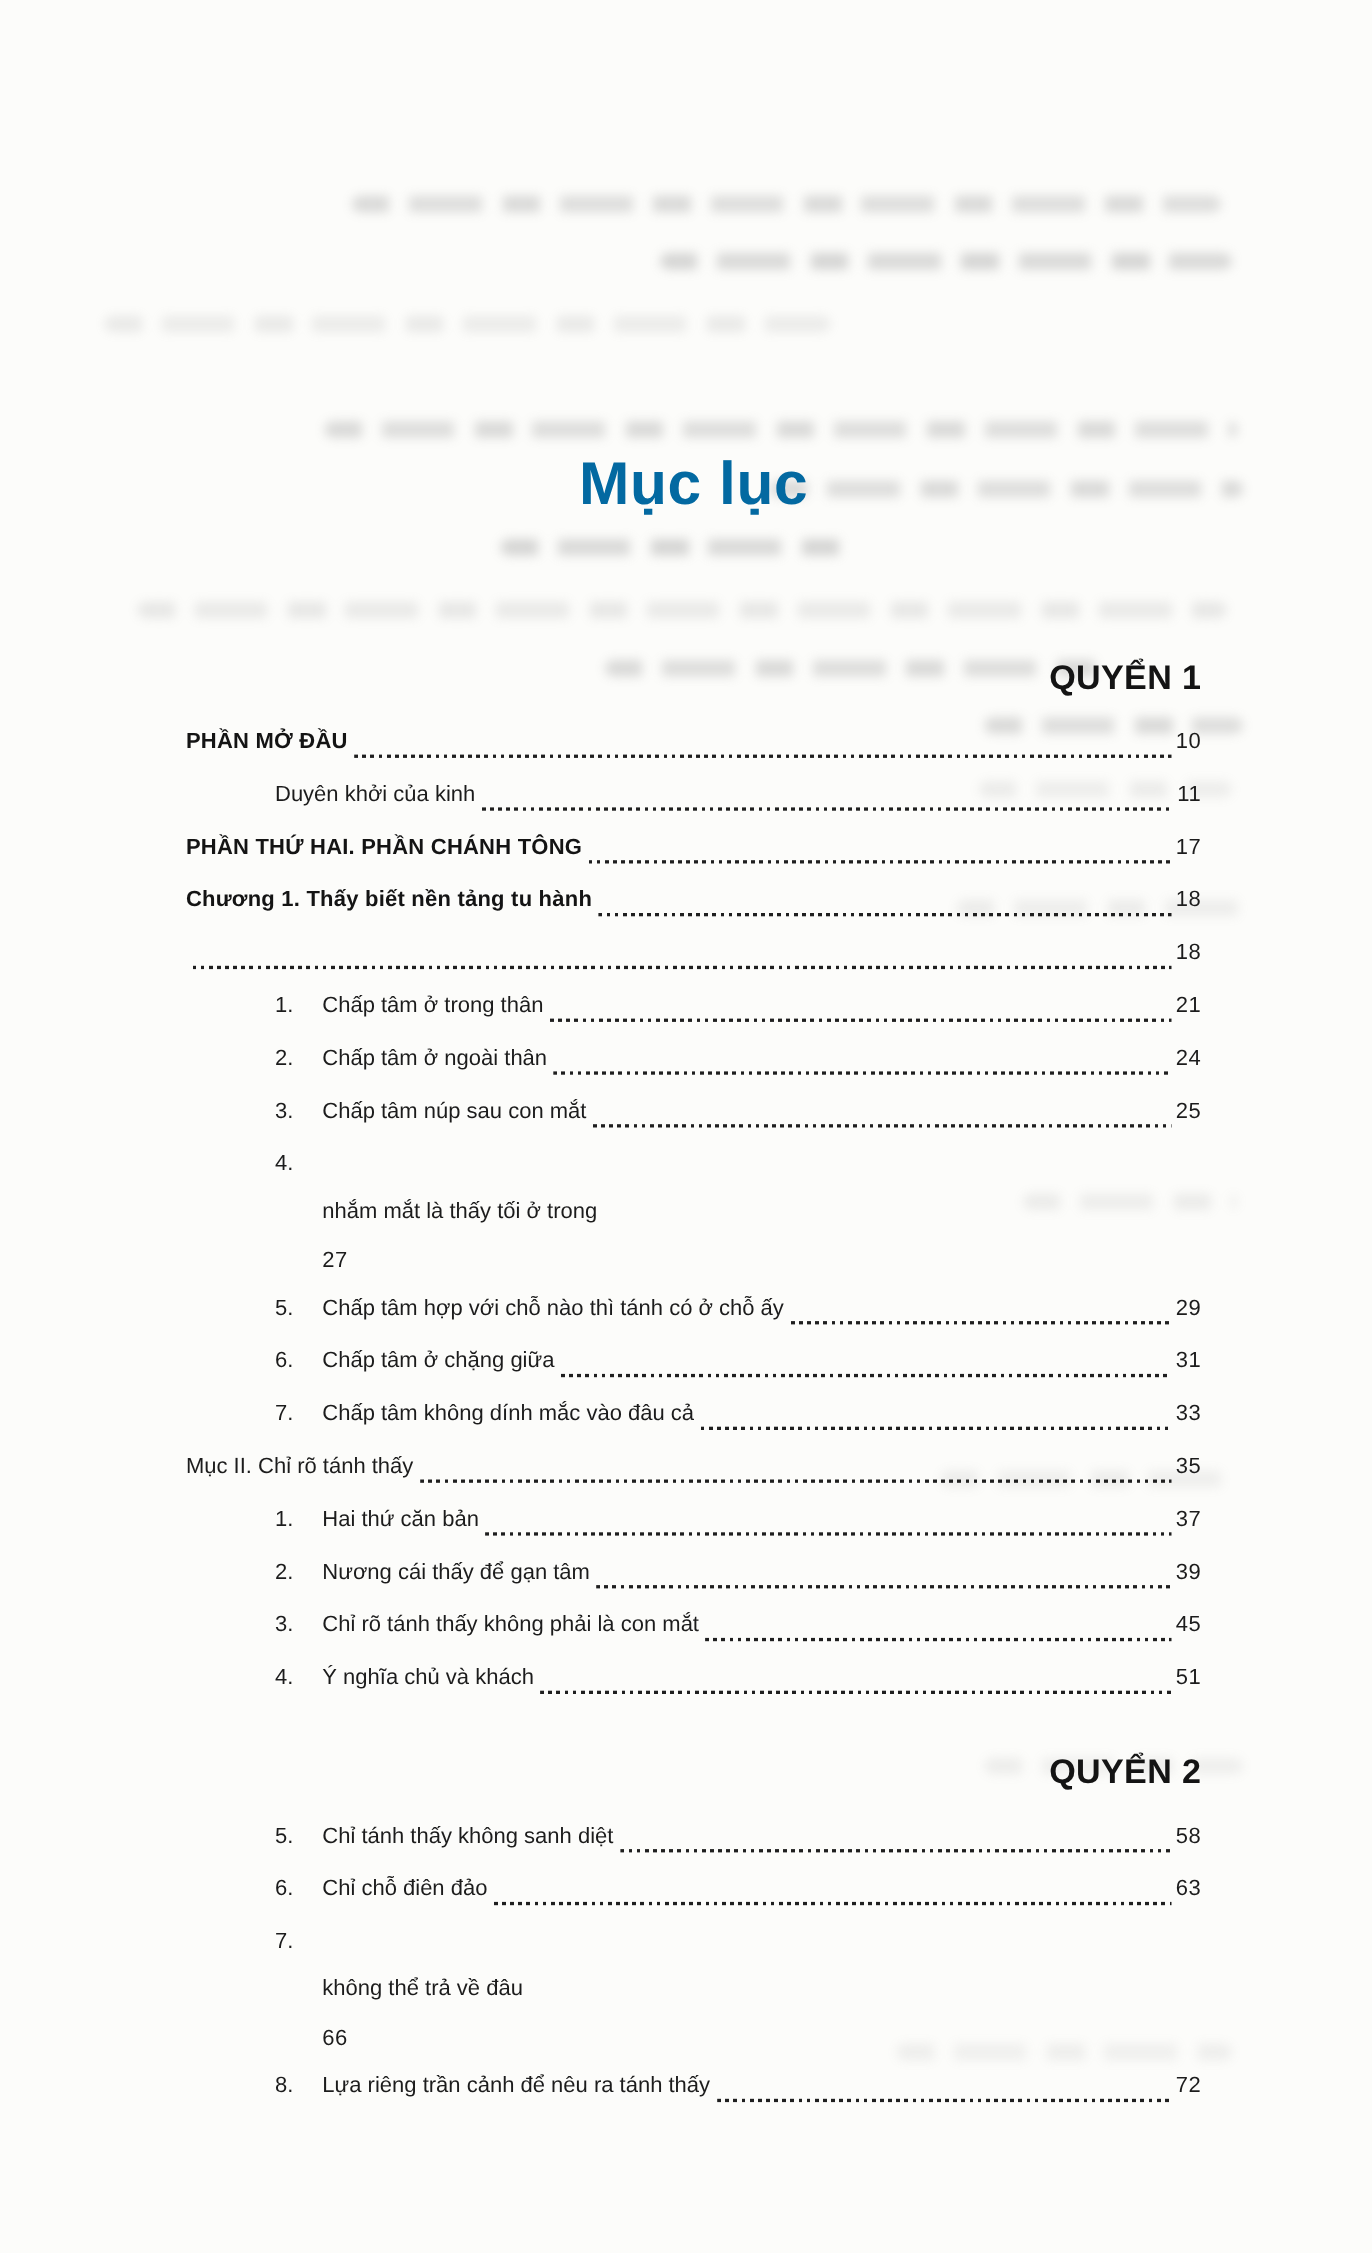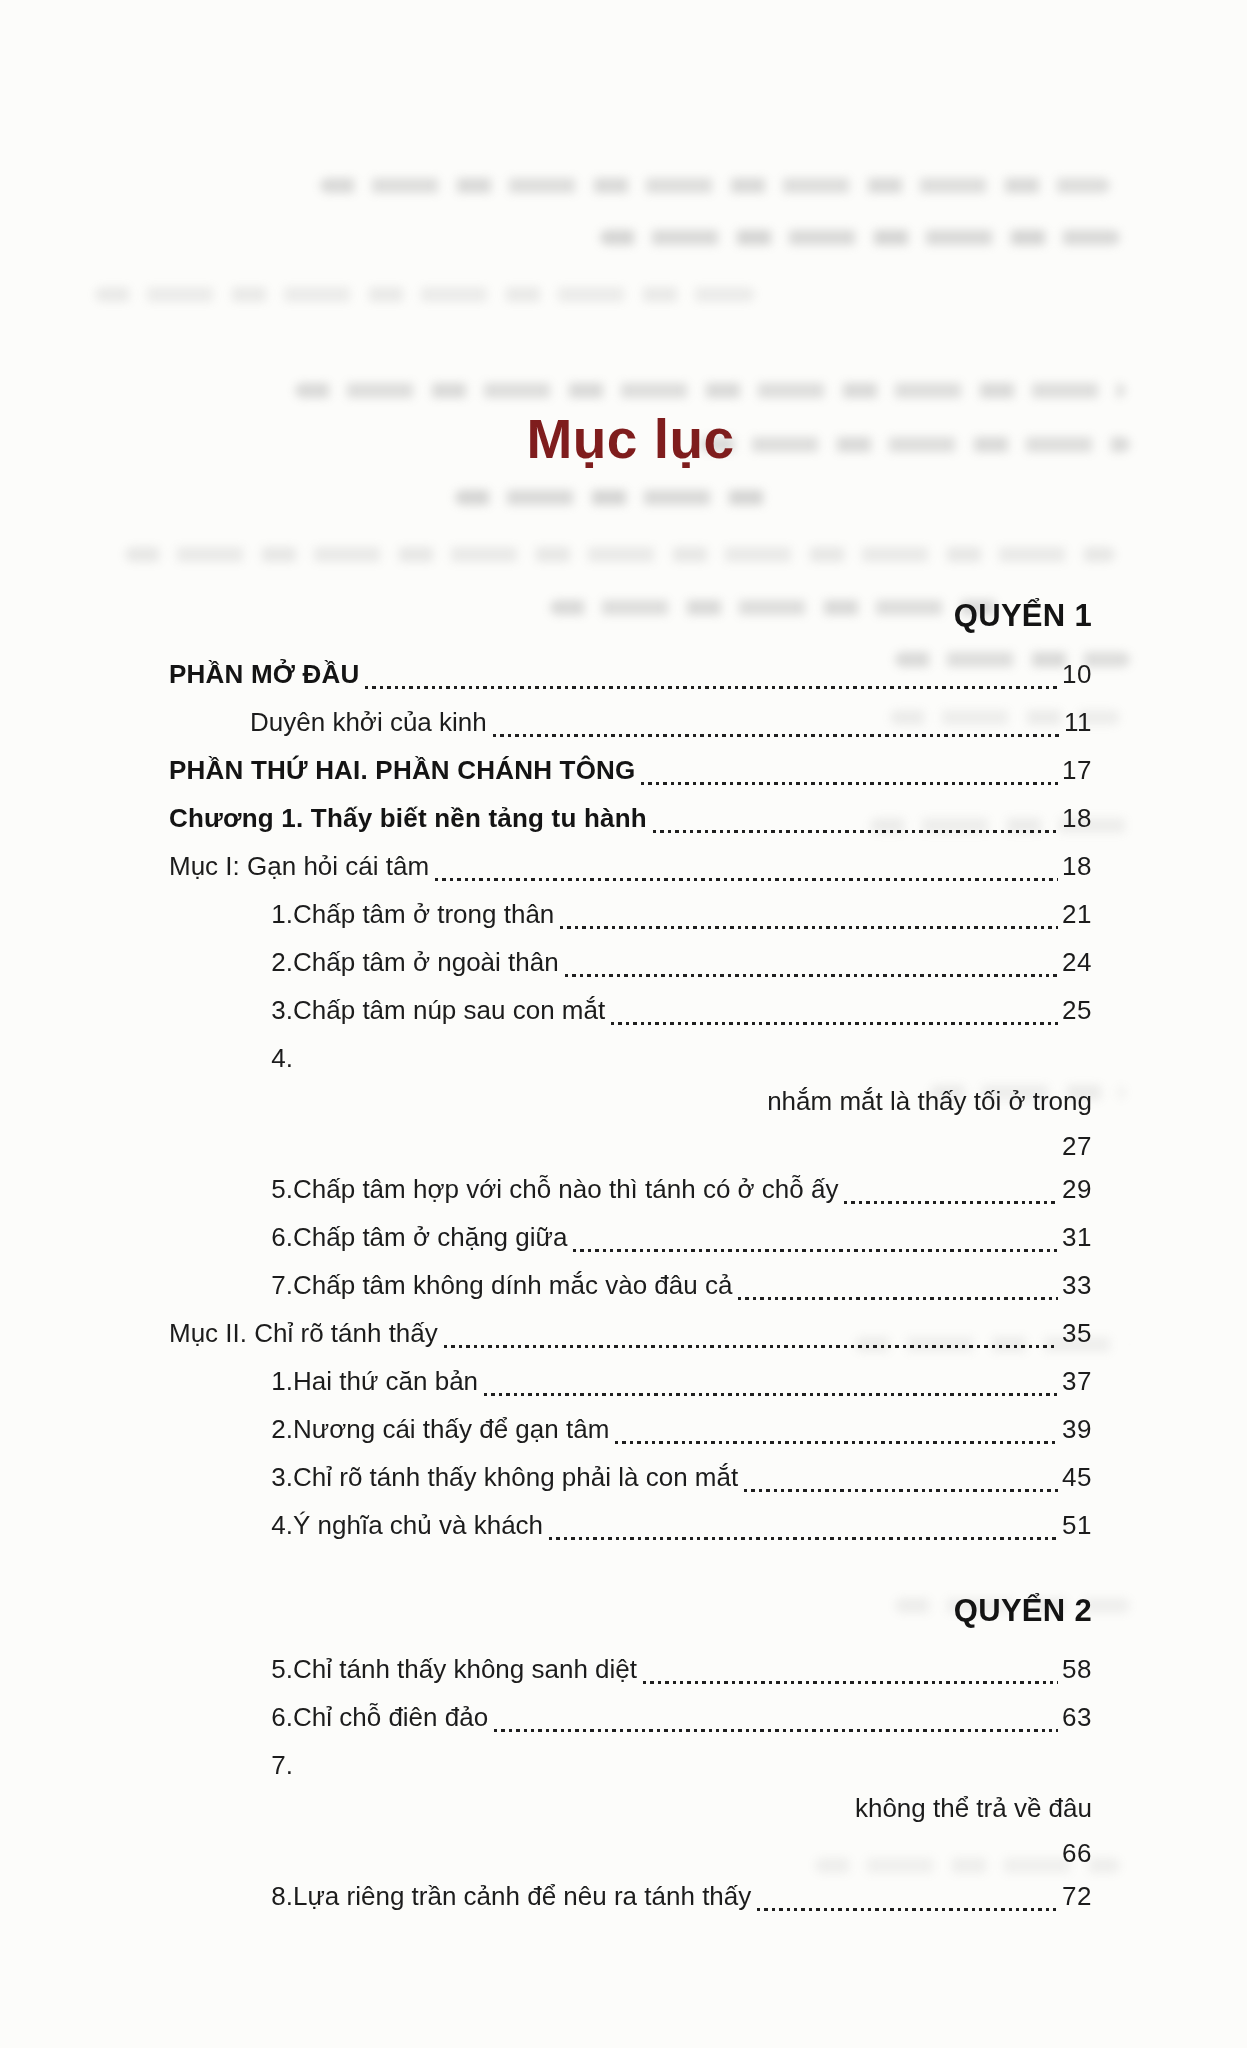--- a/index.html
+++ b/index.html
@@ -18,32 +18,31 @@
     background:repeating-linear-gradient(90deg,#8a8a8a 0 34px,transparent 34px 52px,#979797 52px 118px,transparent 118px 137px);
     pointer-events:none;
   }
   .content {
     position:relative;
     padding:410px 155px 0 169px;
   }
   .page-title {
     font-size:55px; font-weight:bold; line-height:58px;
     text-align:center; letter-spacing:.5px;
-    margin:0 0 124px 0; color:#7f1d1d;
+    margin:0 0 124px 0; color:#0369a1;
   }
   .section-heading {
     font-size:31px; font-weight:bold; line-height:48px;
     text-align:right; letter-spacing:.3px;
     margin:38px 0 10px 0; color:#141414;
   }
   .line {
     display:flex; align-items:stretch;
-    font-size:26px; line-height:48px;
+    font-size:20px; line-height:48px;
     color:#1c1c1c;
-    text-align:right;
   }
   .line.cont { line-height:38px;flex-direction:column; }
   .line.bold .label, .line.bold .num { font-weight:bold; color:#141414; letter-spacing:.2px; }
   .indent0 { padding-left:0; }
   .indent1 { padding-left:81px; }
   .indent2 { padding-left:81px; }
   .cont.indent2 { padding-left:124px; }
   .num { flex:0 0 43px; }
   .label { flex:0 0 auto; white-space:pre; }
   .leader {
@@ -93,21 +92,20 @@
         <span class="label">PHẦN THỨ HAI. PHẦN CHÁNH TÔNG</span>
         <span class="leader"></span>
         <span class="pagenum">17</span>
       </div>
       <div class="line indent0 bold">
         <span class="label">Chương 1. Thấy biết nền tảng tu hành</span>
         <span class="leader"></span>
         <span class="pagenum">18</span>
       </div>
       <div class="line indent0">
-        <span class="label">Mục I: Gạn hỏi cái tâm</span>
         <span class="leader"></span>
         <span class="pagenum">18</span>
       </div>
       <div class="line indent2">
         <span class="num">1.</span>
         <span class="label">Chấp tâm ở trong thân</span>
         <span class="leader"></span>
         <span class="pagenum">21</span>
       </div>
       <div class="line indent2">

